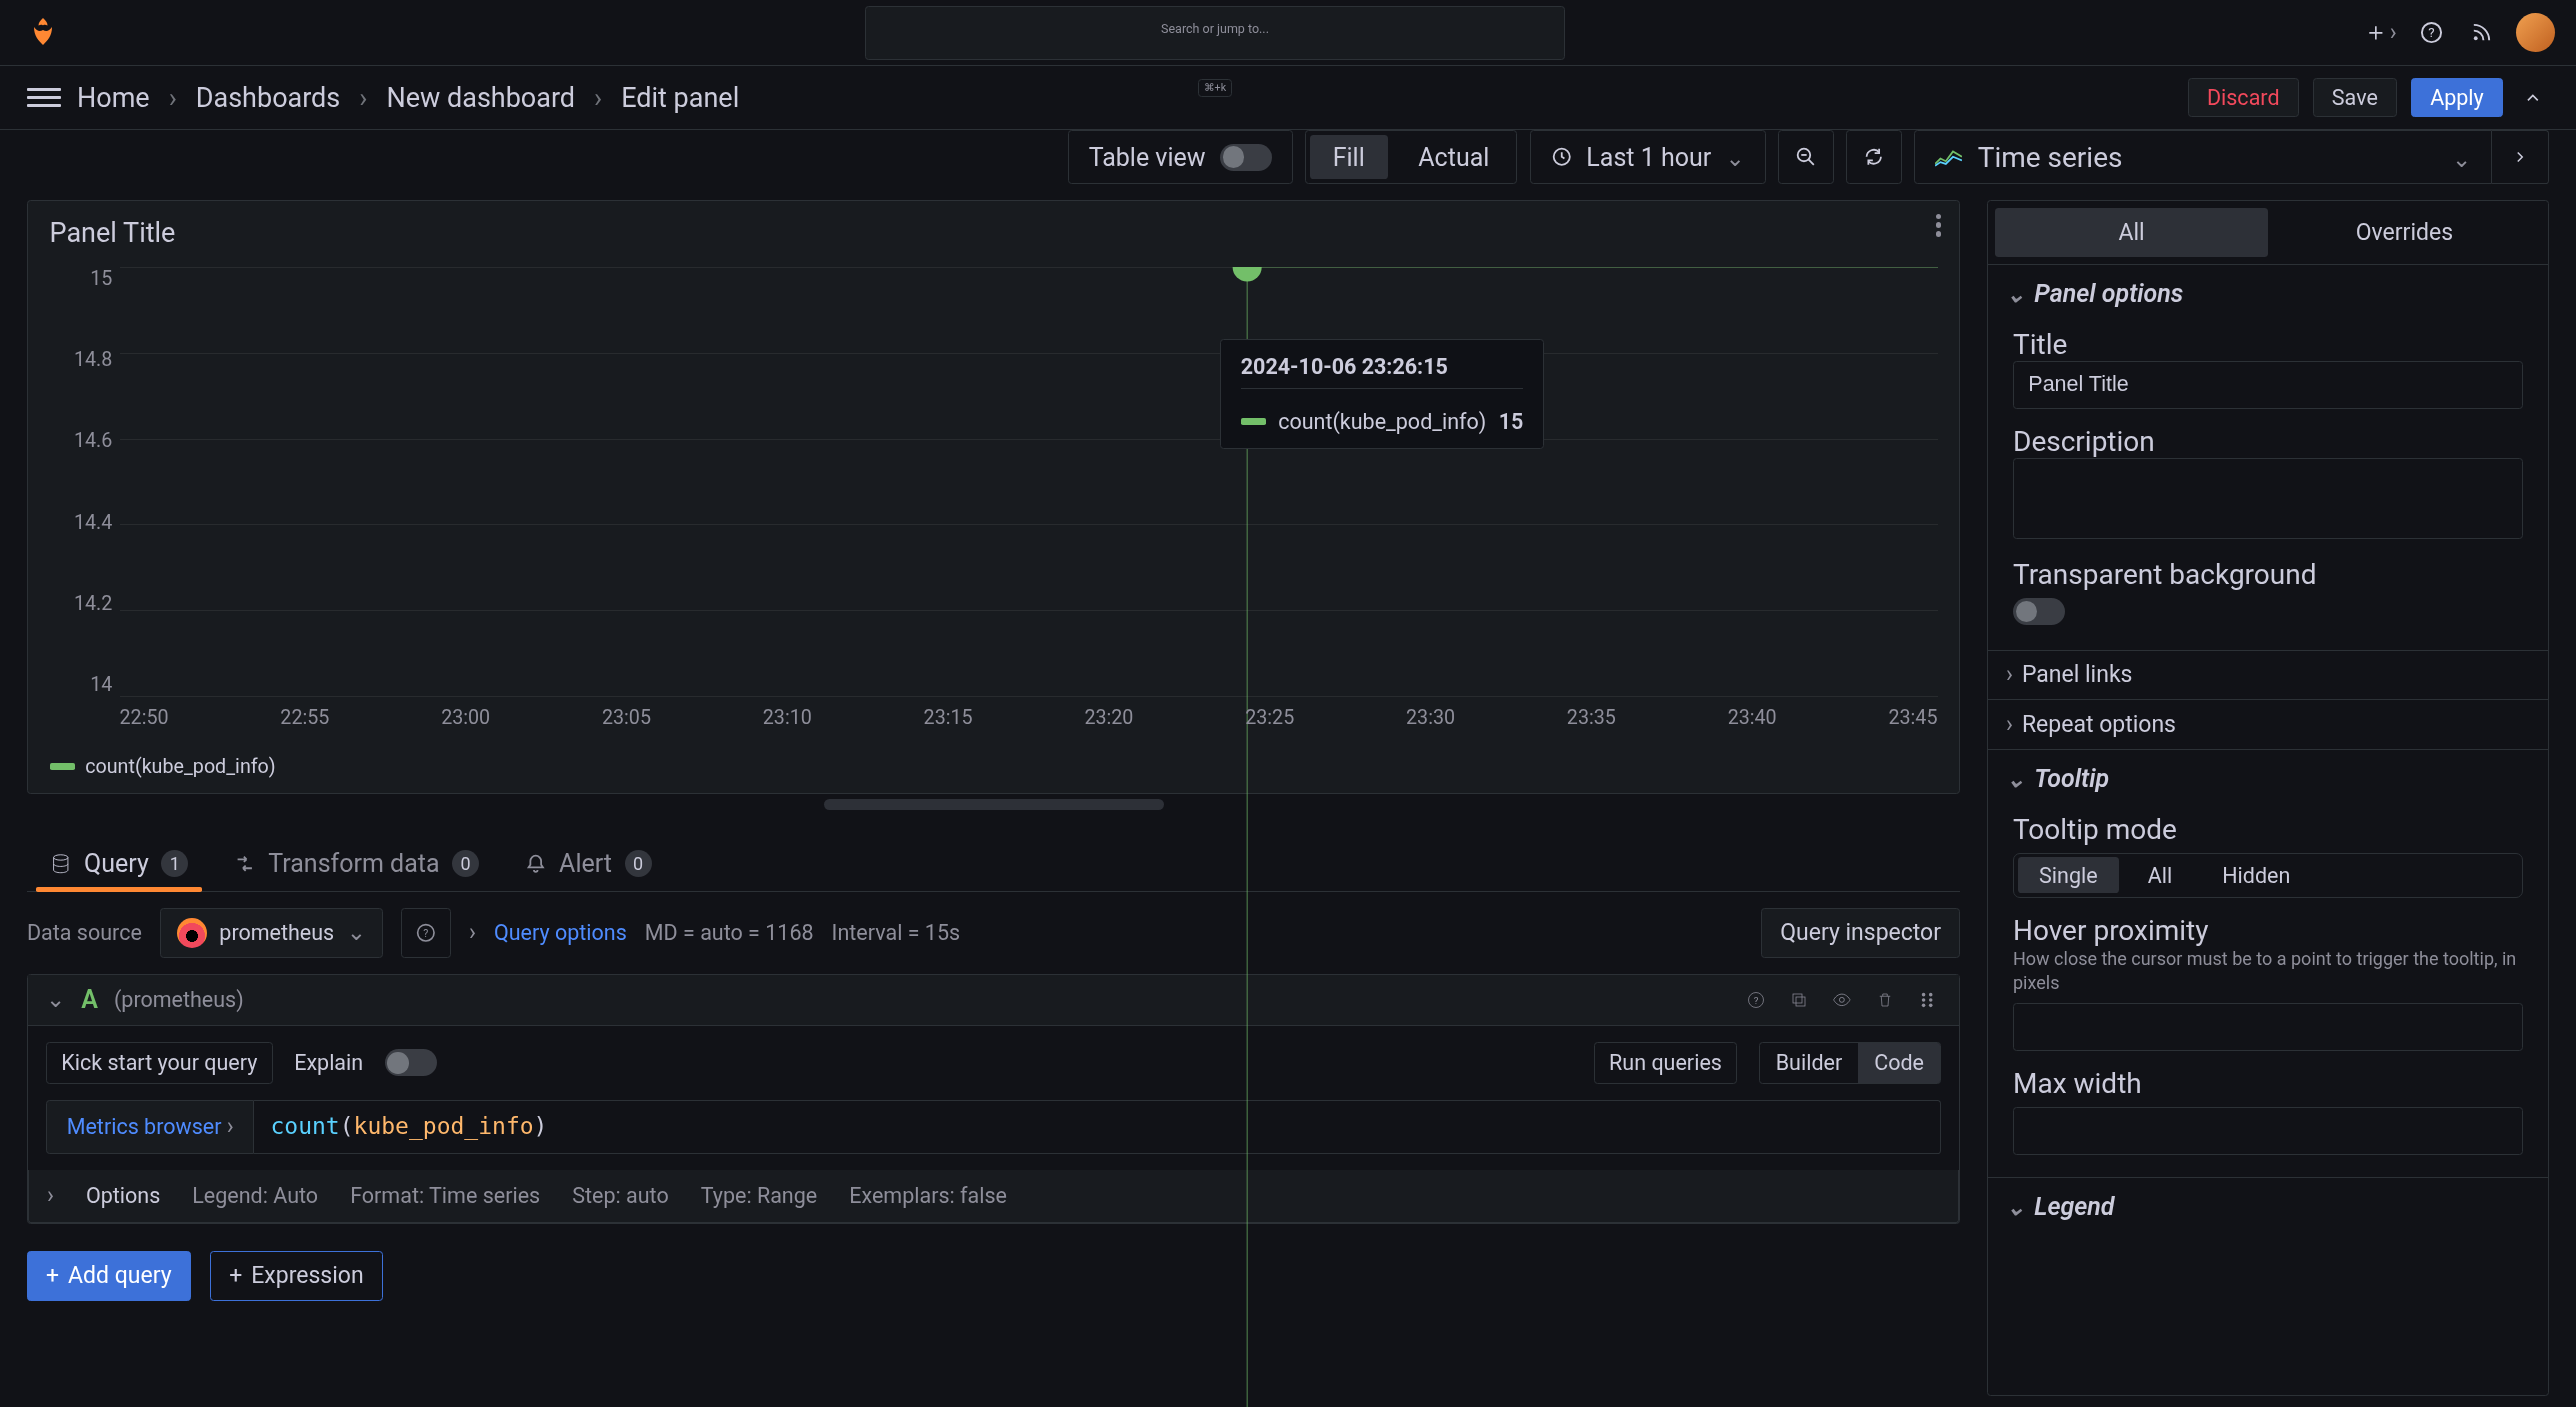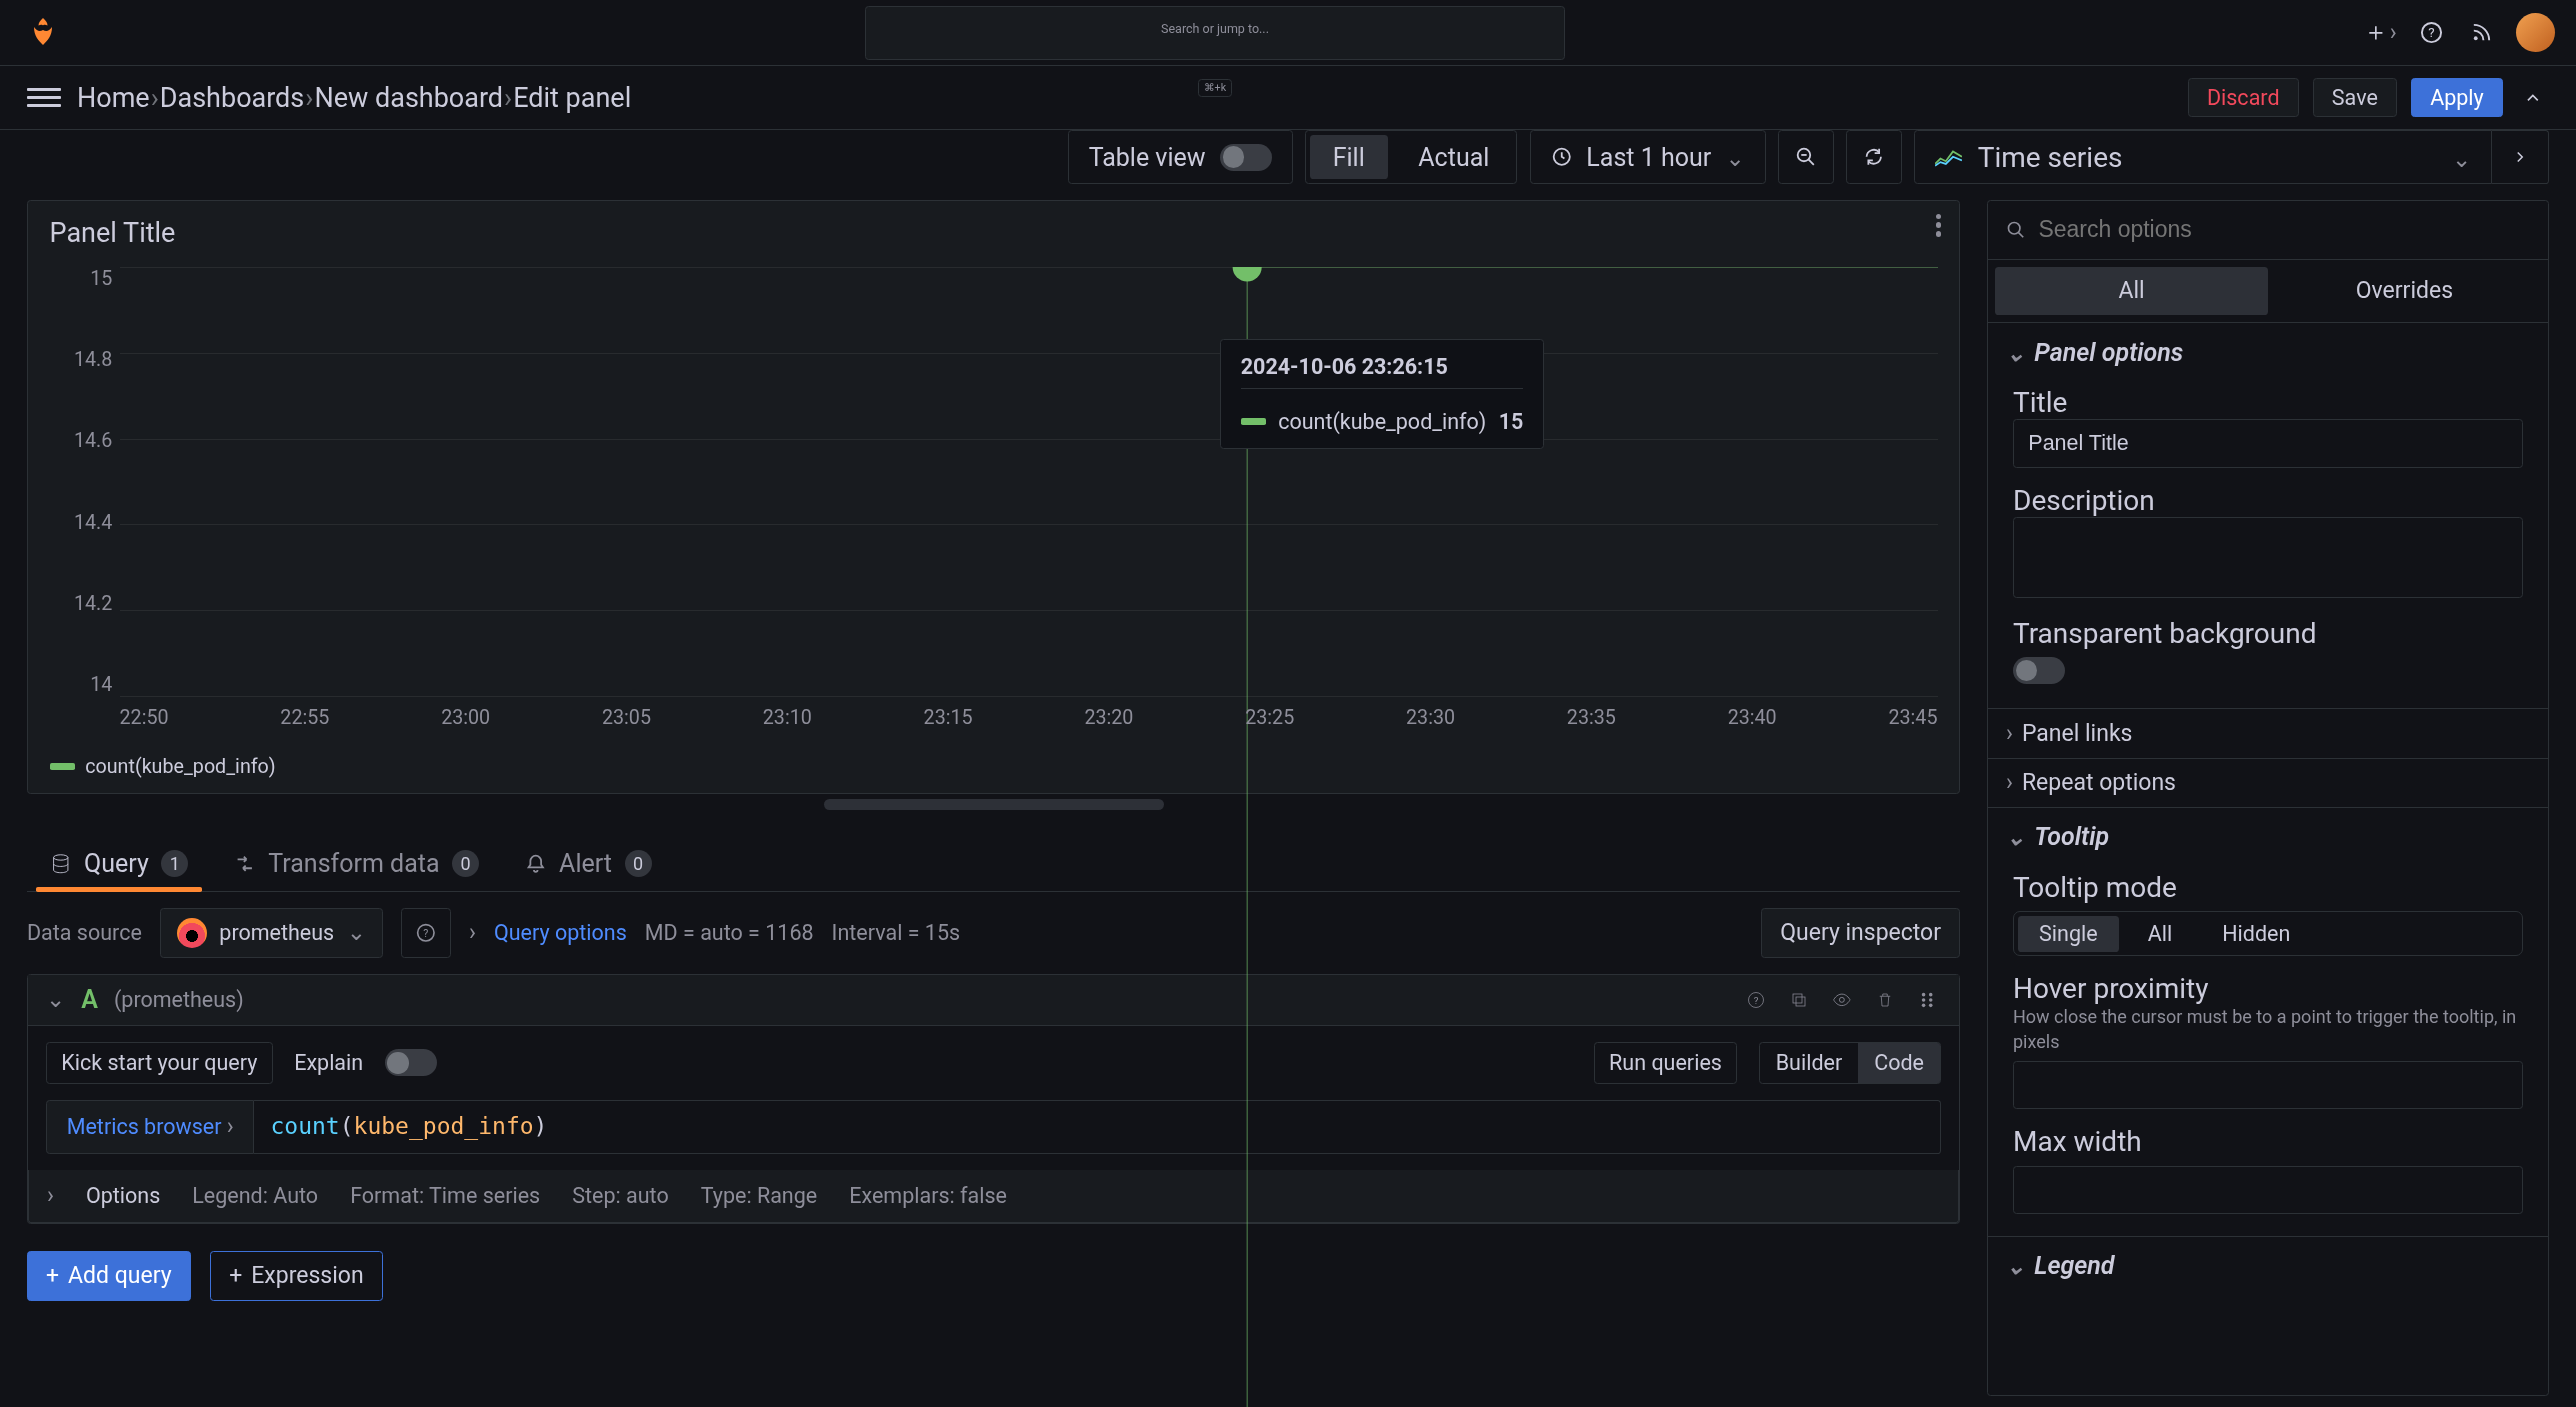--- a/index.html
+++ b/index.html
@@ -80,21 +80,21 @@
   .crumb-bar {
     height: 64px;
     display:flex;
     align-items:center;
     padding: 0 27px;
     gap: 16px;
     border-bottom: 0.9px solid var(--border);
   }
   .hamburger { display:flex; flex-direction:column; gap:4.5px; cursor:pointer; }
   .hamburger span { display:block; width:34px; height:3.6px; background:var(--text); border-radius:0.9px; }
-  .crumbs { display:flex; align-items:center; gap:1px; font-size:27px; }
+  .crumbs { display:flex; align-items:center; gap:19px; font-size:27px; }
   .crumbs a { color: var(--text); text-decoration:none; }
   .crumbs .sep { color: var(--text-dimmer); }
   .crumb-bar .right { margin-left:auto; display:flex; gap:14.3px; align-items:center; }
   .btn {
     height: 39px;
     padding: 0 18px;
     border-radius: 3.6px;
     display:inline-flex; align-items:center; justify-content:center;
     font-size: 21.5px;
     cursor:pointer;
@@ -681,27 +681,20 @@
           <span>Add query</span>
       </div>
       <div class="btn outline-blue">
         <span style="margin-right:9px">+</span>
           <span>Expression</span>
       </div>
     </div>
   </div>
 
   <div class="right-col">
-    <div class="side-search">
-      <svg width="19.7" height="19.7" viewBox="0 0 24 24">
-          <circle cx="10" cy="10" r="7" stroke="#8e8e9a" stroke-width="2" fill="none"></circle>
-          <line x1="15" y1="15" x2="21" y2="21" stroke="#8e8e9a" stroke-width="2"></line>
-        </svg>
-      <input placeholder="Search options" style="">
-    </div>
     <div class="side-tabs">
       <div class="active">All</div>
       <div>Overrides</div>
     </div>
 
     <div class="side-scroll">
       <div class="section-head">
         <span class="chev down"></span>
         <span>Panel options</span>
       </div>

